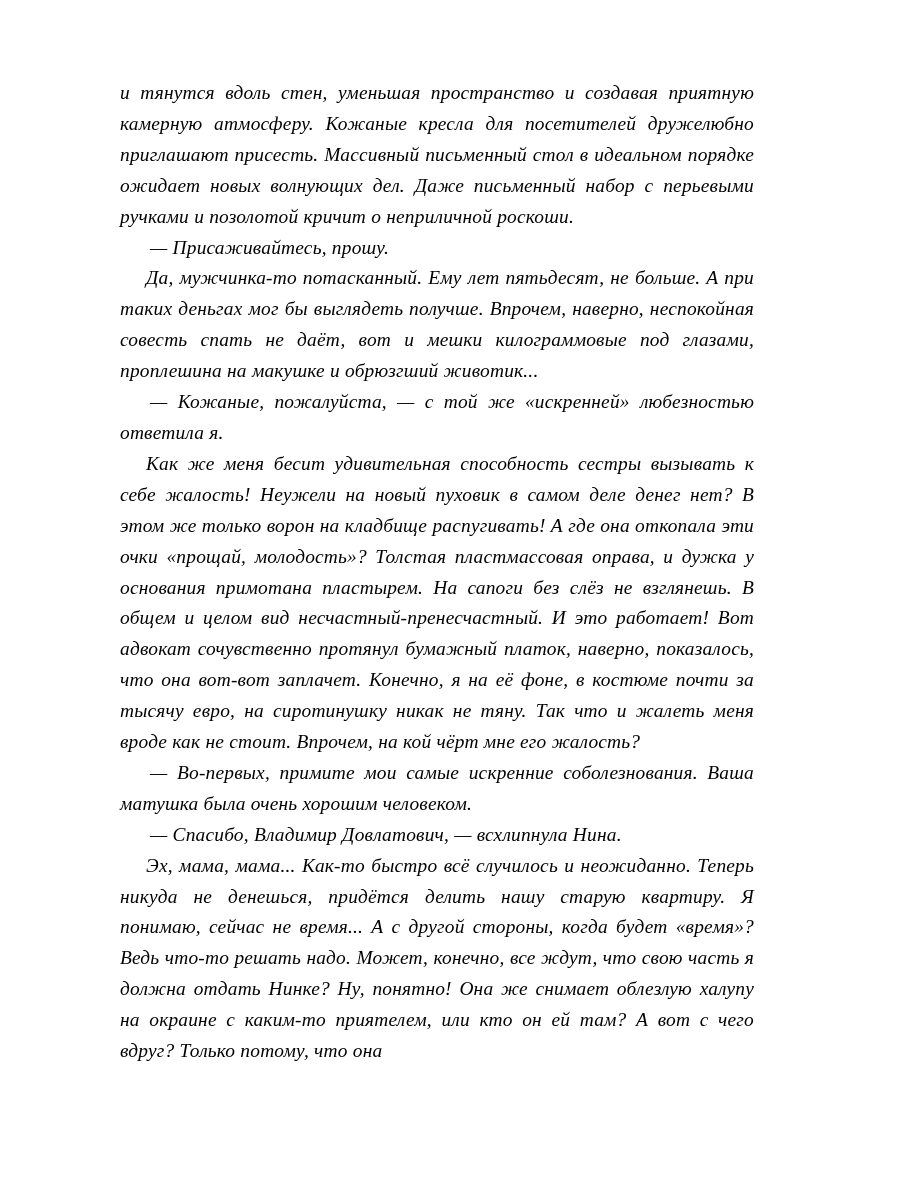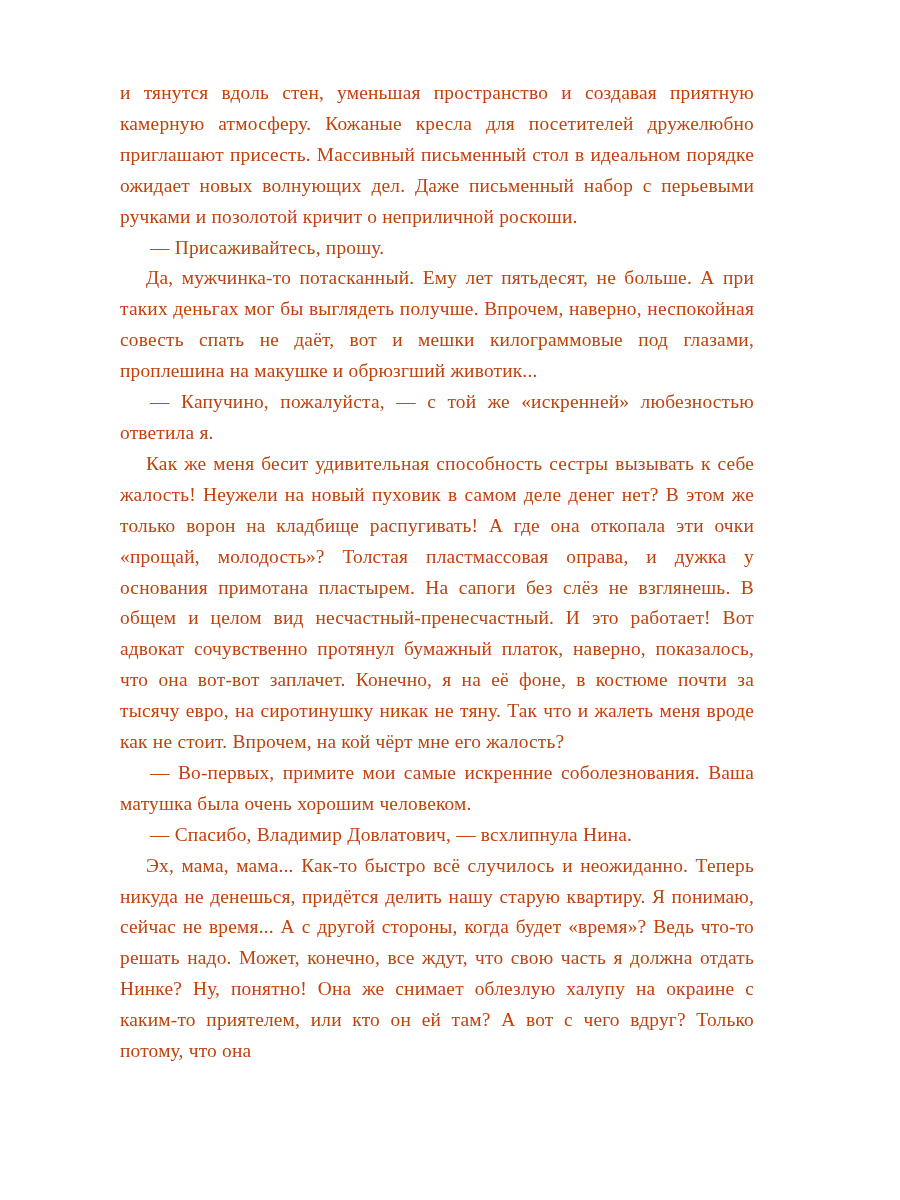--- a/index.html
+++ b/index.html
@@ -33,21 +33,22 @@
 
   .para {
     margin: 0;
     font-size: 19.4px;
     line-height: 30.9px;
     text-align: justify;
     text-justify: inter-word;
     hyphens: manual;
     letter-spacing: 0.01em;
     word-spacing: 0.005em;
-    color: #c2410c;
+    color: #000000;
+    font-style: italic;
   }
 
   .para.continued {
     text-indent: 0;
   }
 
   .para.indented {
     text-indent: 30px;
   }
 
@@ -69,21 +70,21 @@
 </style>
 </head>
 <body>
 
 <div class="page">
 
   <div class="text-column">
     <p class="para continued">и тянутся вдоль стен, уменьшая пространство и создавая приятную камерную атмосферу. Кожаные кресла для посетителей дружелюбно приглашают присесть. Массивный письменный стол в идеальном порядке ожидает новых волнующих дел. Даже письменный набор с перьевыми ручками и позолотой кричит о неприличной роскоши.</p>
     <p class="para indented">— Присаживайтесь, прошу.</p>
     <p class="para indented-small">Да, мужчинка-то потасканный. Ему лет пятьдесят, не больше. А при таких деньгах мог бы выглядеть получше. Впрочем, наверно, неспокойная совесть спать не даёт, вот и мешки килограммовые под глазами, проплешина на макушке и обрюзгший животик...</p>
-    <p class="para indented">— Капучино, пожалуйста, — с той же «искренней» любезностью ответила я.</p>
+    <p class="para indented">— Кожаные, пожалуйста, — с той же «искренней» любезностью ответила я.</p>
     <p class="para indented-small">Как же меня бесит удивительная способность сестры вызывать к себе жалость! Неужели на новый пуховик в самом деле денег нет? В этом же только ворон на кладбище распугивать! А где она откопала эти очки «прощай, молодость»? Толстая пластмассовая оправа, и дужка у основания примотана пластырем. На сапоги без слёз не взглянешь. В общем и целом вид несчастный-пренесчастный. И это работает! Вот адвокат сочувственно протянул бумажный платок, наверно, показалось, что она вот-вот заплачет. Конечно, я на её фоне, в костюме почти за тысячу евро, на сиротинушку никак не тяну. Так что и жалеть меня вроде как не стоит. Впрочем, на кой чёрт мне его жалость?</p>
     <p class="para indented">— Во-первых, примите мои самые искренние соболезнования. Ваша матушка была очень хорошим человеком.</p>
     <p class="para indented">— Спасибо, Владимир Довлатович, — всхлипнула Нина.</p>
     <p class="para indented-small">Эх, мама, мама... Как-то быстро всё случилось и неожиданно. Теперь никуда не денешься, придётся делить нашу старую квартиру. Я понимаю, сейчас не время... А с другой стороны, когда будет «время»? Ведь что-то решать надо. Может, конечно, все ждут, что свою часть я должна отдать Нинке? Ну, понятно! Она же снимает облезлую халупу на окраине с каким-то приятелем, или кто он ей там? А вот с чего вдруг? Только потому, что она</p>
   </div>
 
 
 </div>
 
 </body></html>

